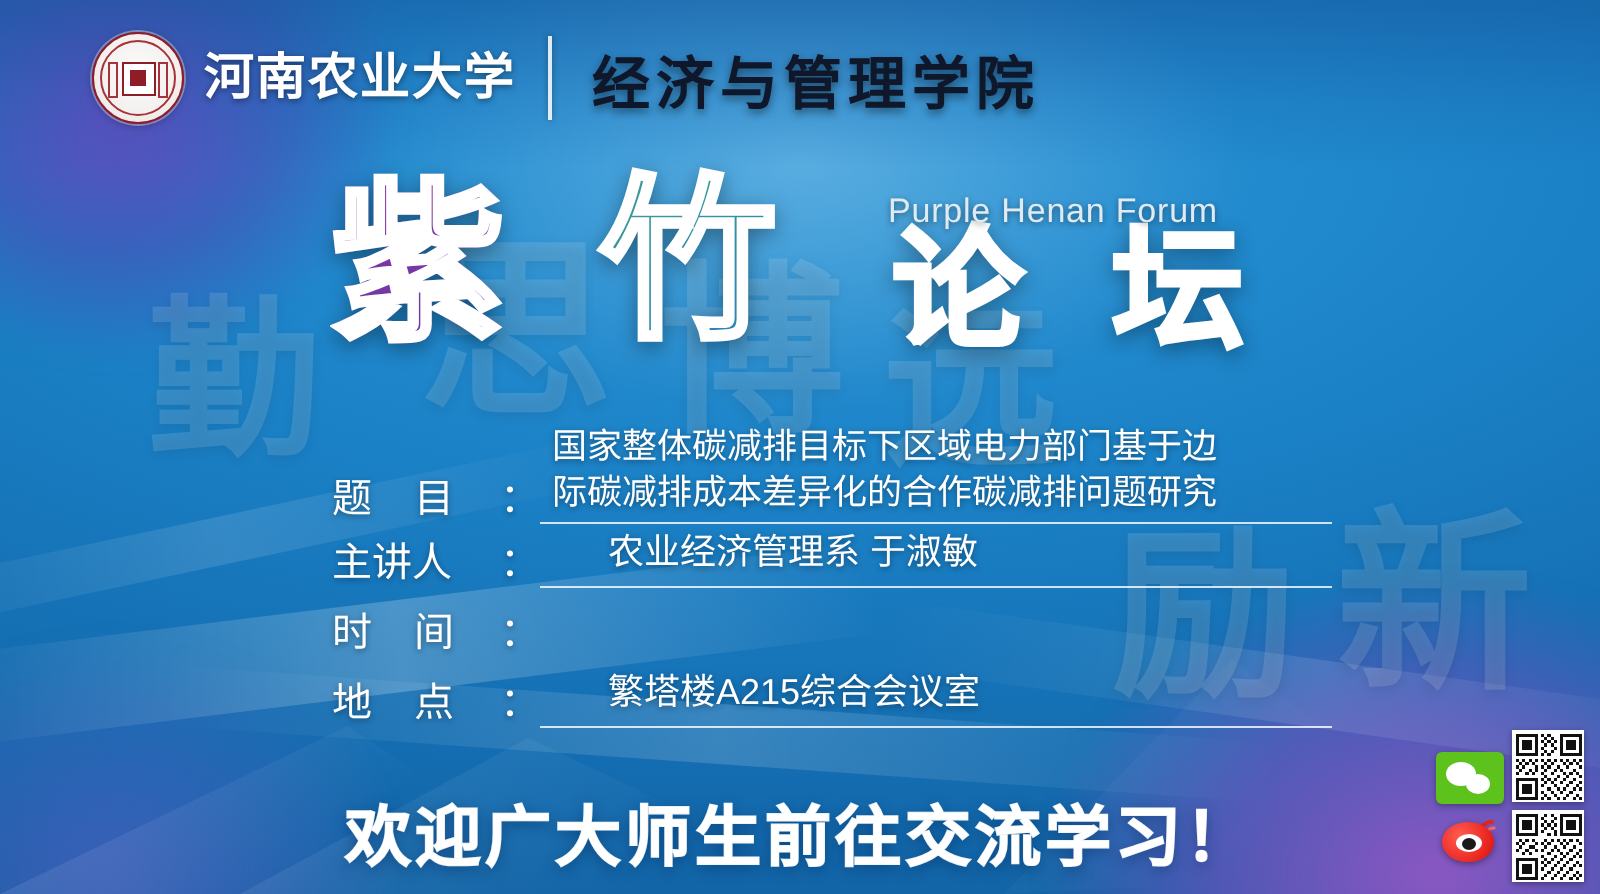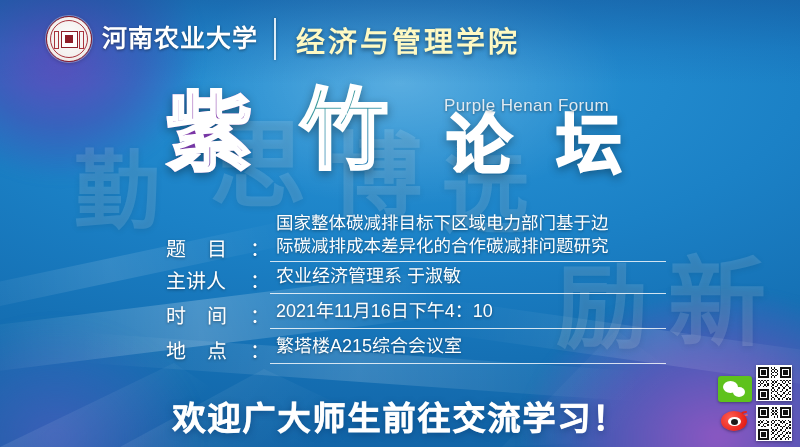--- a/index.html
+++ b/index.html
@@ -111,21 +111,21 @@
     letter-spacing:1.4px;word-spacing:4px;
     text-shadow:0 1px 2px rgba(0,0,0,.5);
     margin-top:1px;
   }
   .divider-v{
     width:2px;height:42px;background:rgba(255,255,255,.85);margin:0 10px 0 6px;
     box-shadow:0 0 3px rgba(0,0,0,.35);
   }
   .college{
     font-family:"DejaVu Serif","Liberation Serif",serif;
-    font-weight:700;font-size:29px;color:#fef9c3;letter-spacing:3px;
+    font-weight:700;font-size:29px;color:#0f172a;letter-spacing:3px;
     text-shadow:0 2px 4px rgba(0,0,0,.45);
   }
 
   
   .title-wrap{position:absolute;left:0;top:84px;width:100%;height:110px;z-index:6;}
   .big-char{
     position:absolute;
     font-family:"DejaVu Serif","Liberation Serif",serif;
     font-weight:700;
     line-height:1;
@@ -169,21 +169,21 @@
   .value-box{
     flex:1 1 auto;
     border-bottom:1px solid rgba(255,255,255,.8);
     padding:0 0 3px 6px;
   }
   .value{
     font-size:17.5px;color:#ffffff;line-height:1.32;
     text-shadow:0 1px 3px rgba(0,0,0,.4);
     white-space:pre-line;
   }
-  .value.single{font-size:18px;padding-bottom:1px;}
+  .value.single{font-size:18px;padding-bottom:1px;margin-left:28px;}
   .topic .value-box{border-bottom:1px solid rgba(255,255,255,.8);}
 
   
   .welcome{
     position:absolute;left:0;top:392px;width:100%;text-align:center;z-index:6;
     font-family:"DejaVu Serif","Liberation Serif",serif;
     font-weight:700;font-size:33px;color:#ffffff;letter-spacing:2px;
     -webkit-text-stroke:.8px rgba(255,255,255,.9);
     text-shadow:0 2px 7px rgba(0,40,90,.55);
   }
@@ -298,23 +298,20 @@
       <div class="value-box">
         <div class="value single">农业经济管理系 于淑敏</div>
       </div>
     </div>
 
     <div class="info-row">
       <div class="label">
         <span class="lw">时</span>
         <span class="lw">间</span>
         <span class="colon">：</span>
-      </div>
-      <div class="value-box">
-        <div class="value single">2021年11月16日下午4：10</div>
       </div>
     </div>
 
     <div class="info-row">
       <div class="label">
         <span class="lw">地</span>
         <span class="lw">点</span>
         <span class="colon">：</span>
       </div>
       <div class="value-box">

